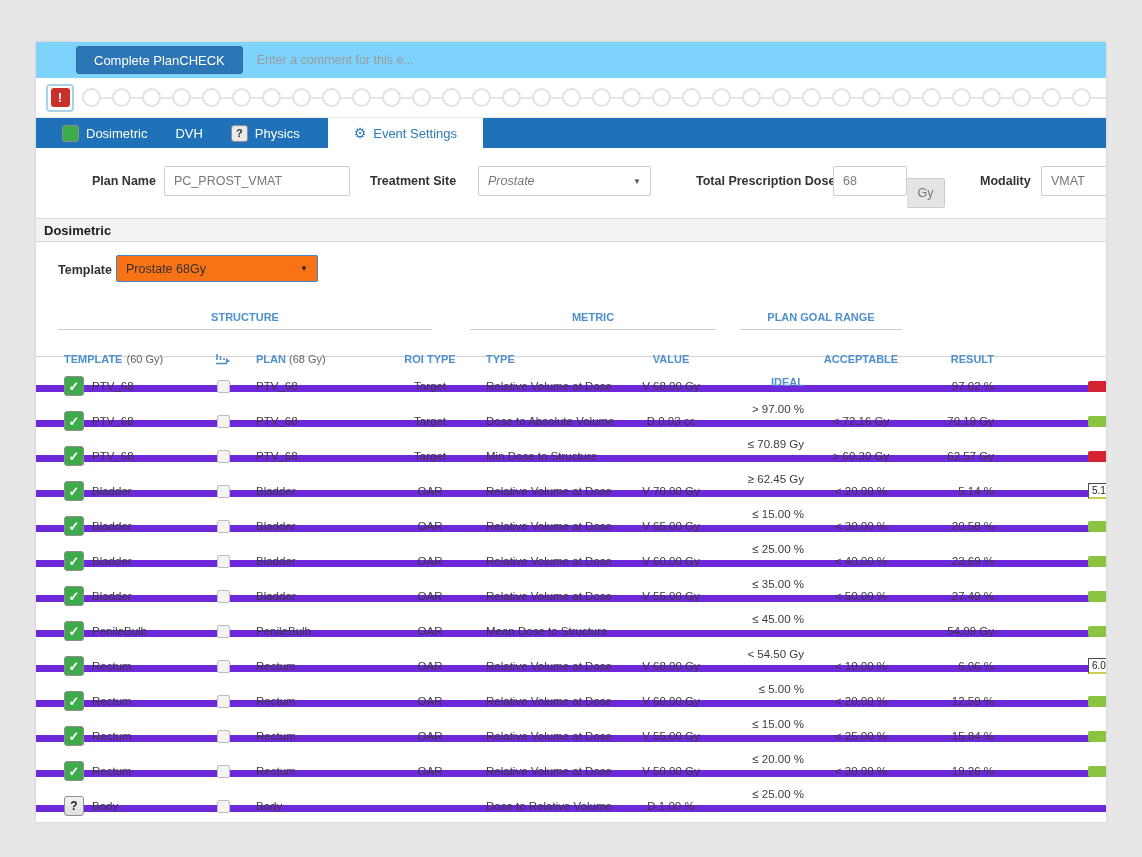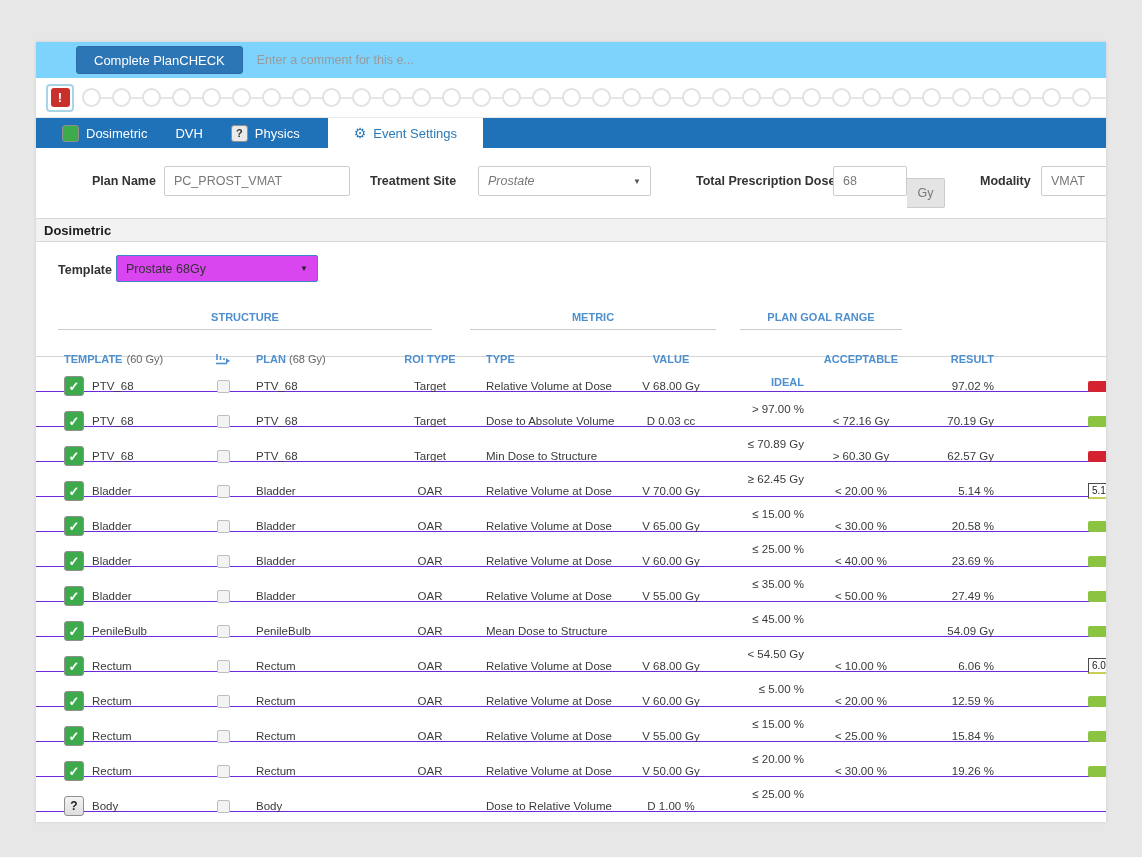--- a/index.html
+++ b/index.html
@@ -36,27 +36,27 @@
   .fsel { display:flex; align-items:center; justify-content:space-between; cursor:pointer;font-style:italic; }
   .caret { color:#555; font-size:8px; margin-left:8px; }
   .addon { position:absolute; top:18px; height:30px; background:#e4e4e4; border:1px solid #ccc; border-left:none; border-radius:0 2px 2px 0; display:flex; align-items:center; justify-content:center; font-size:12.5px; color:#777;margin-top:12px; }
 
   
   .section-hd { height:24px; background:#f2f2f2; border-top:1px solid #d9d9d9; border-bottom:1px solid #d9d9d9; display:flex; align-items:center; padding-left:8px; font-size:13px; font-weight:bold; color:#1c1c1c; }
 
   
   .template-row { position:relative; height:58px; background:#fff; }
   .template-row .flabel { top:21px; left:22px; }
-  .tsel { position:absolute; left:80px; top:13px; width:202px; height:27px; border:1px solid #3d85c6; border-radius:2px; display:flex; align-items:center; justify-content:space-between; padding:0 9px; font-size:12.5px; color:#333; cursor:pointer; background:#d946ef; }
+  .tsel { position:absolute; left:80px; top:13px; width:202px; height:27px; border:1px solid #3d85c6; border-radius:2px; display:flex; align-items:center; justify-content:space-between; padding:0 9px; font-size:12.5px; color:#333; cursor:pointer; background:#f97316; }
   .tsel .caret { color:#222; }
 
   
   .grouphdr { position:relative; height:30px; }
   .gcell { position:absolute; bottom:0; border-bottom:1px solid #ccc; text-align:center; font-size:11px; font-weight:bold; color:#4e8fce; padding-bottom:6px; }
-  .trow { display:grid; grid-template-columns:170px 34px 150px 80px 146px 110px 80px 110px 80px 110px; align-items:center; height:35px; border-bottom:1px solid #6d28d9; font-size:11.5px; color:#3a3a3a; }
+  .trow { display:grid; grid-template-columns:170px 34px 150px 80px 146px 110px 80px 110px 80px 110px; align-items:center; height:35px; border-bottom:7px solid #6d28d9; font-size:11.5px; color:#3a3a3a; }
   .hrow { height:27px; border-bottom:1px solid #d5d5d5; font-size:11px; }
   .hblue { color:#4e8fce; font-weight:bold; }
   .hgray { color:#666; font-weight:normal; }
   .c1 { padding-left:28px; display:flex; align-items:center; gap:8px; }
   .c2 { display:flex; justify-content:center; }
   .c3 { padding-left:16px; }
   .c4 { text-align:center; }
   .c5 { padding-left:16px; }
   .c6 { text-align:center; }
   .c7 { text-align:right; padding-right:2px;margin-top:46px; }

